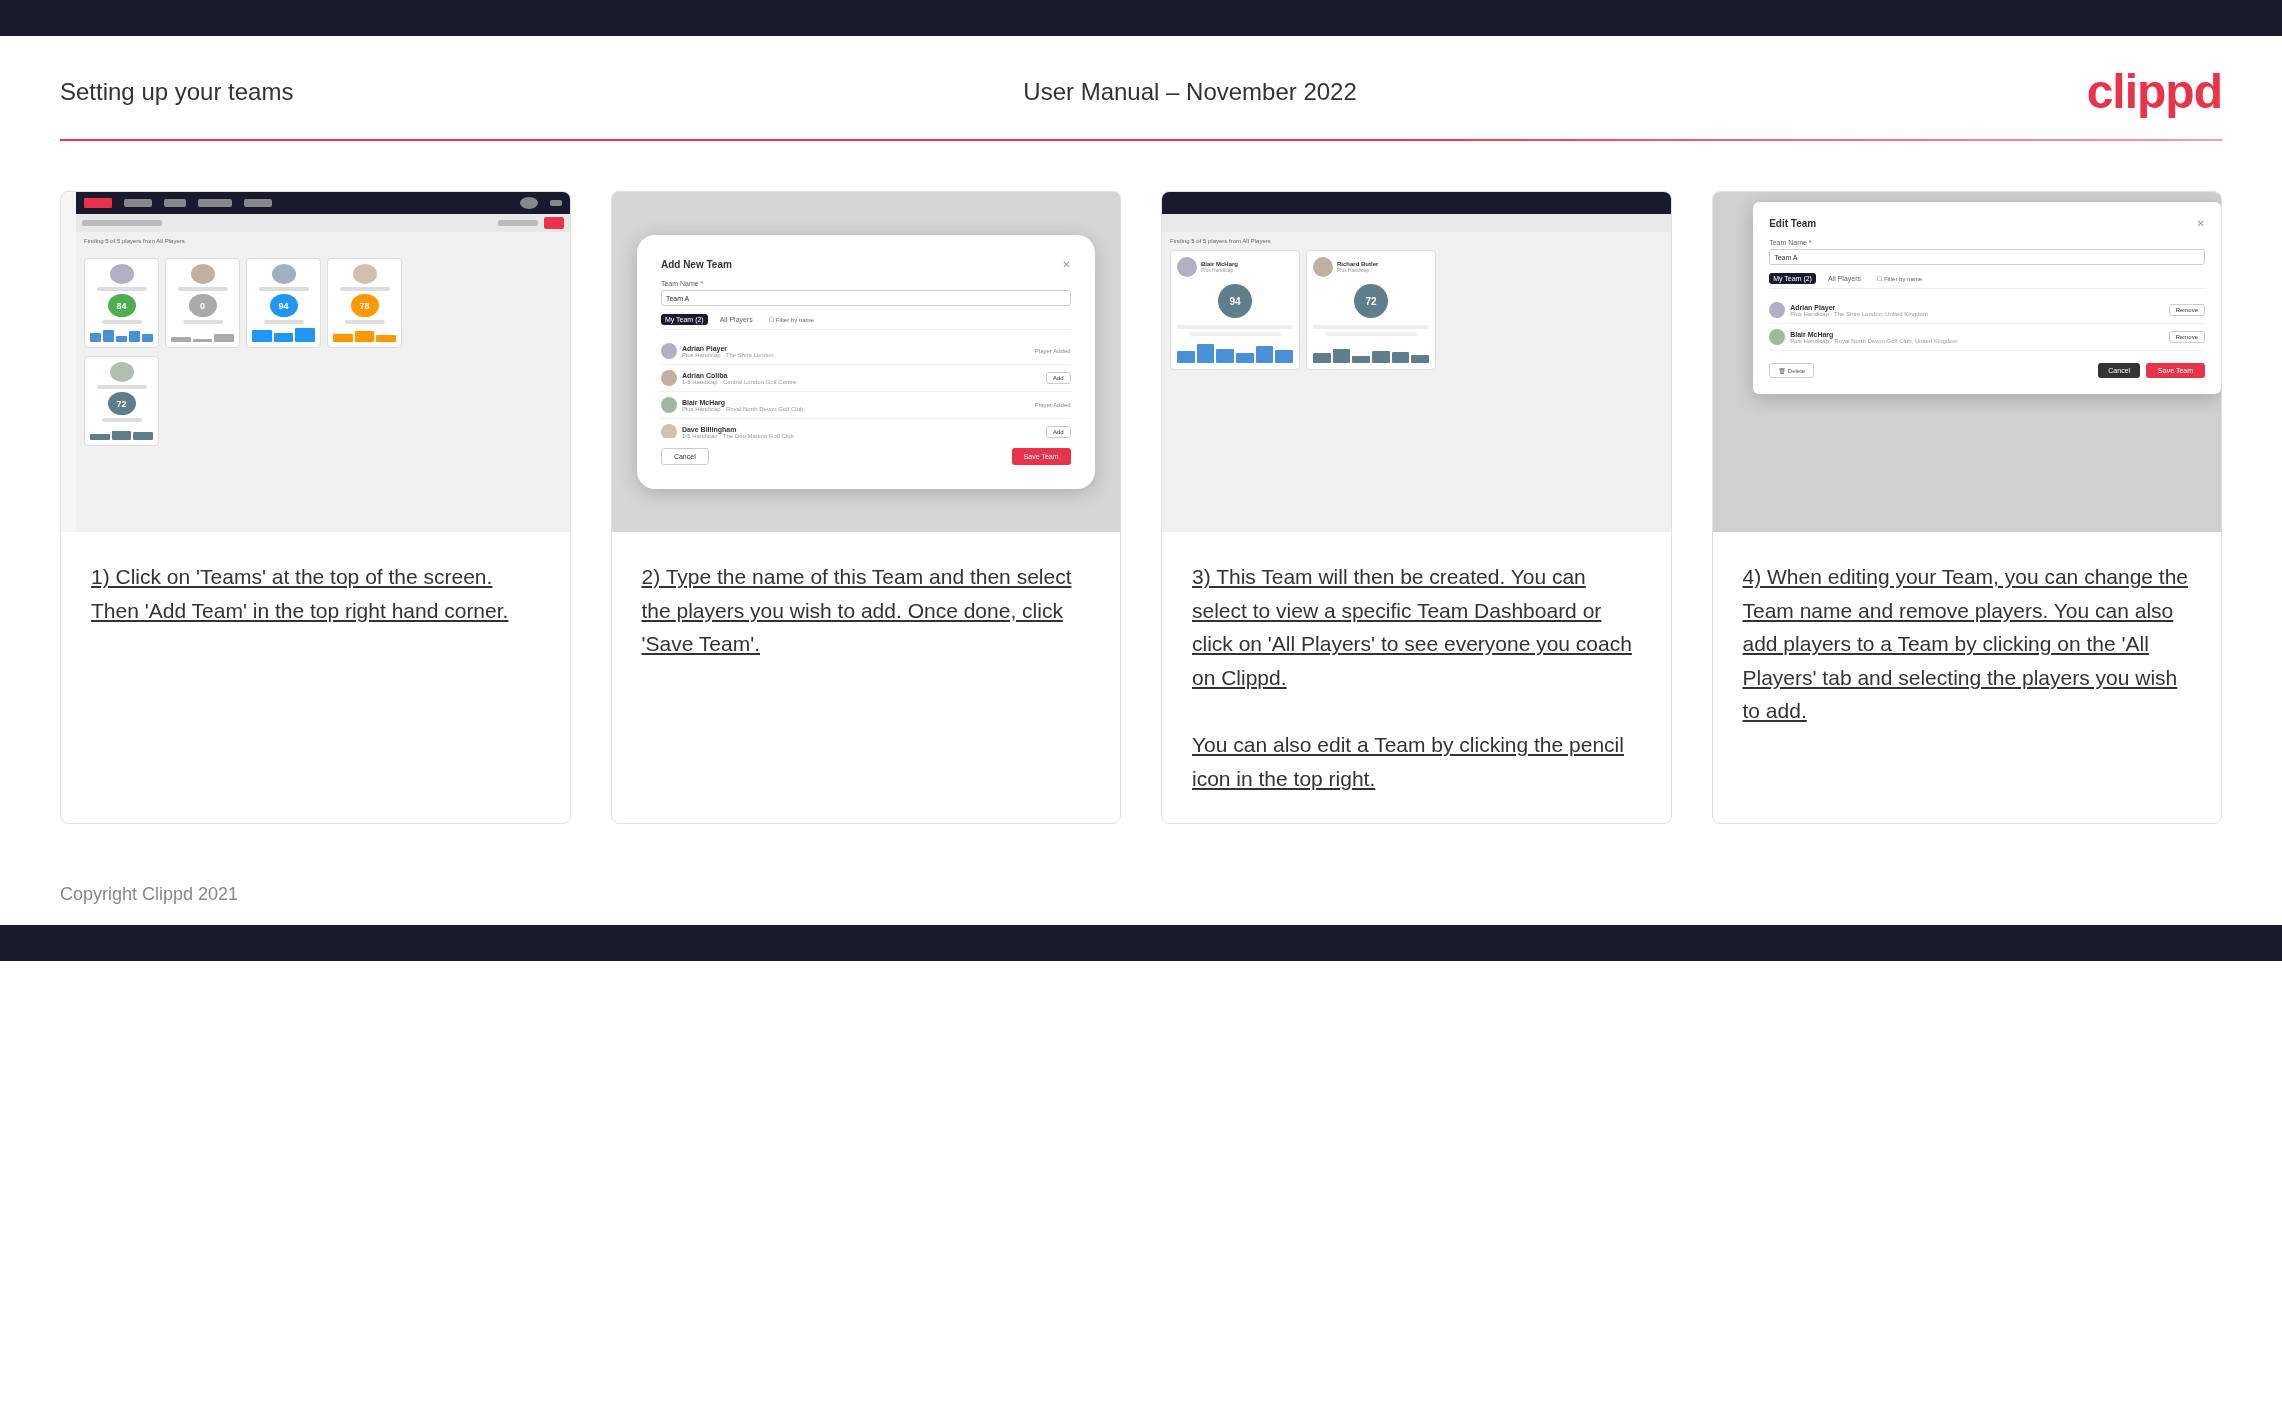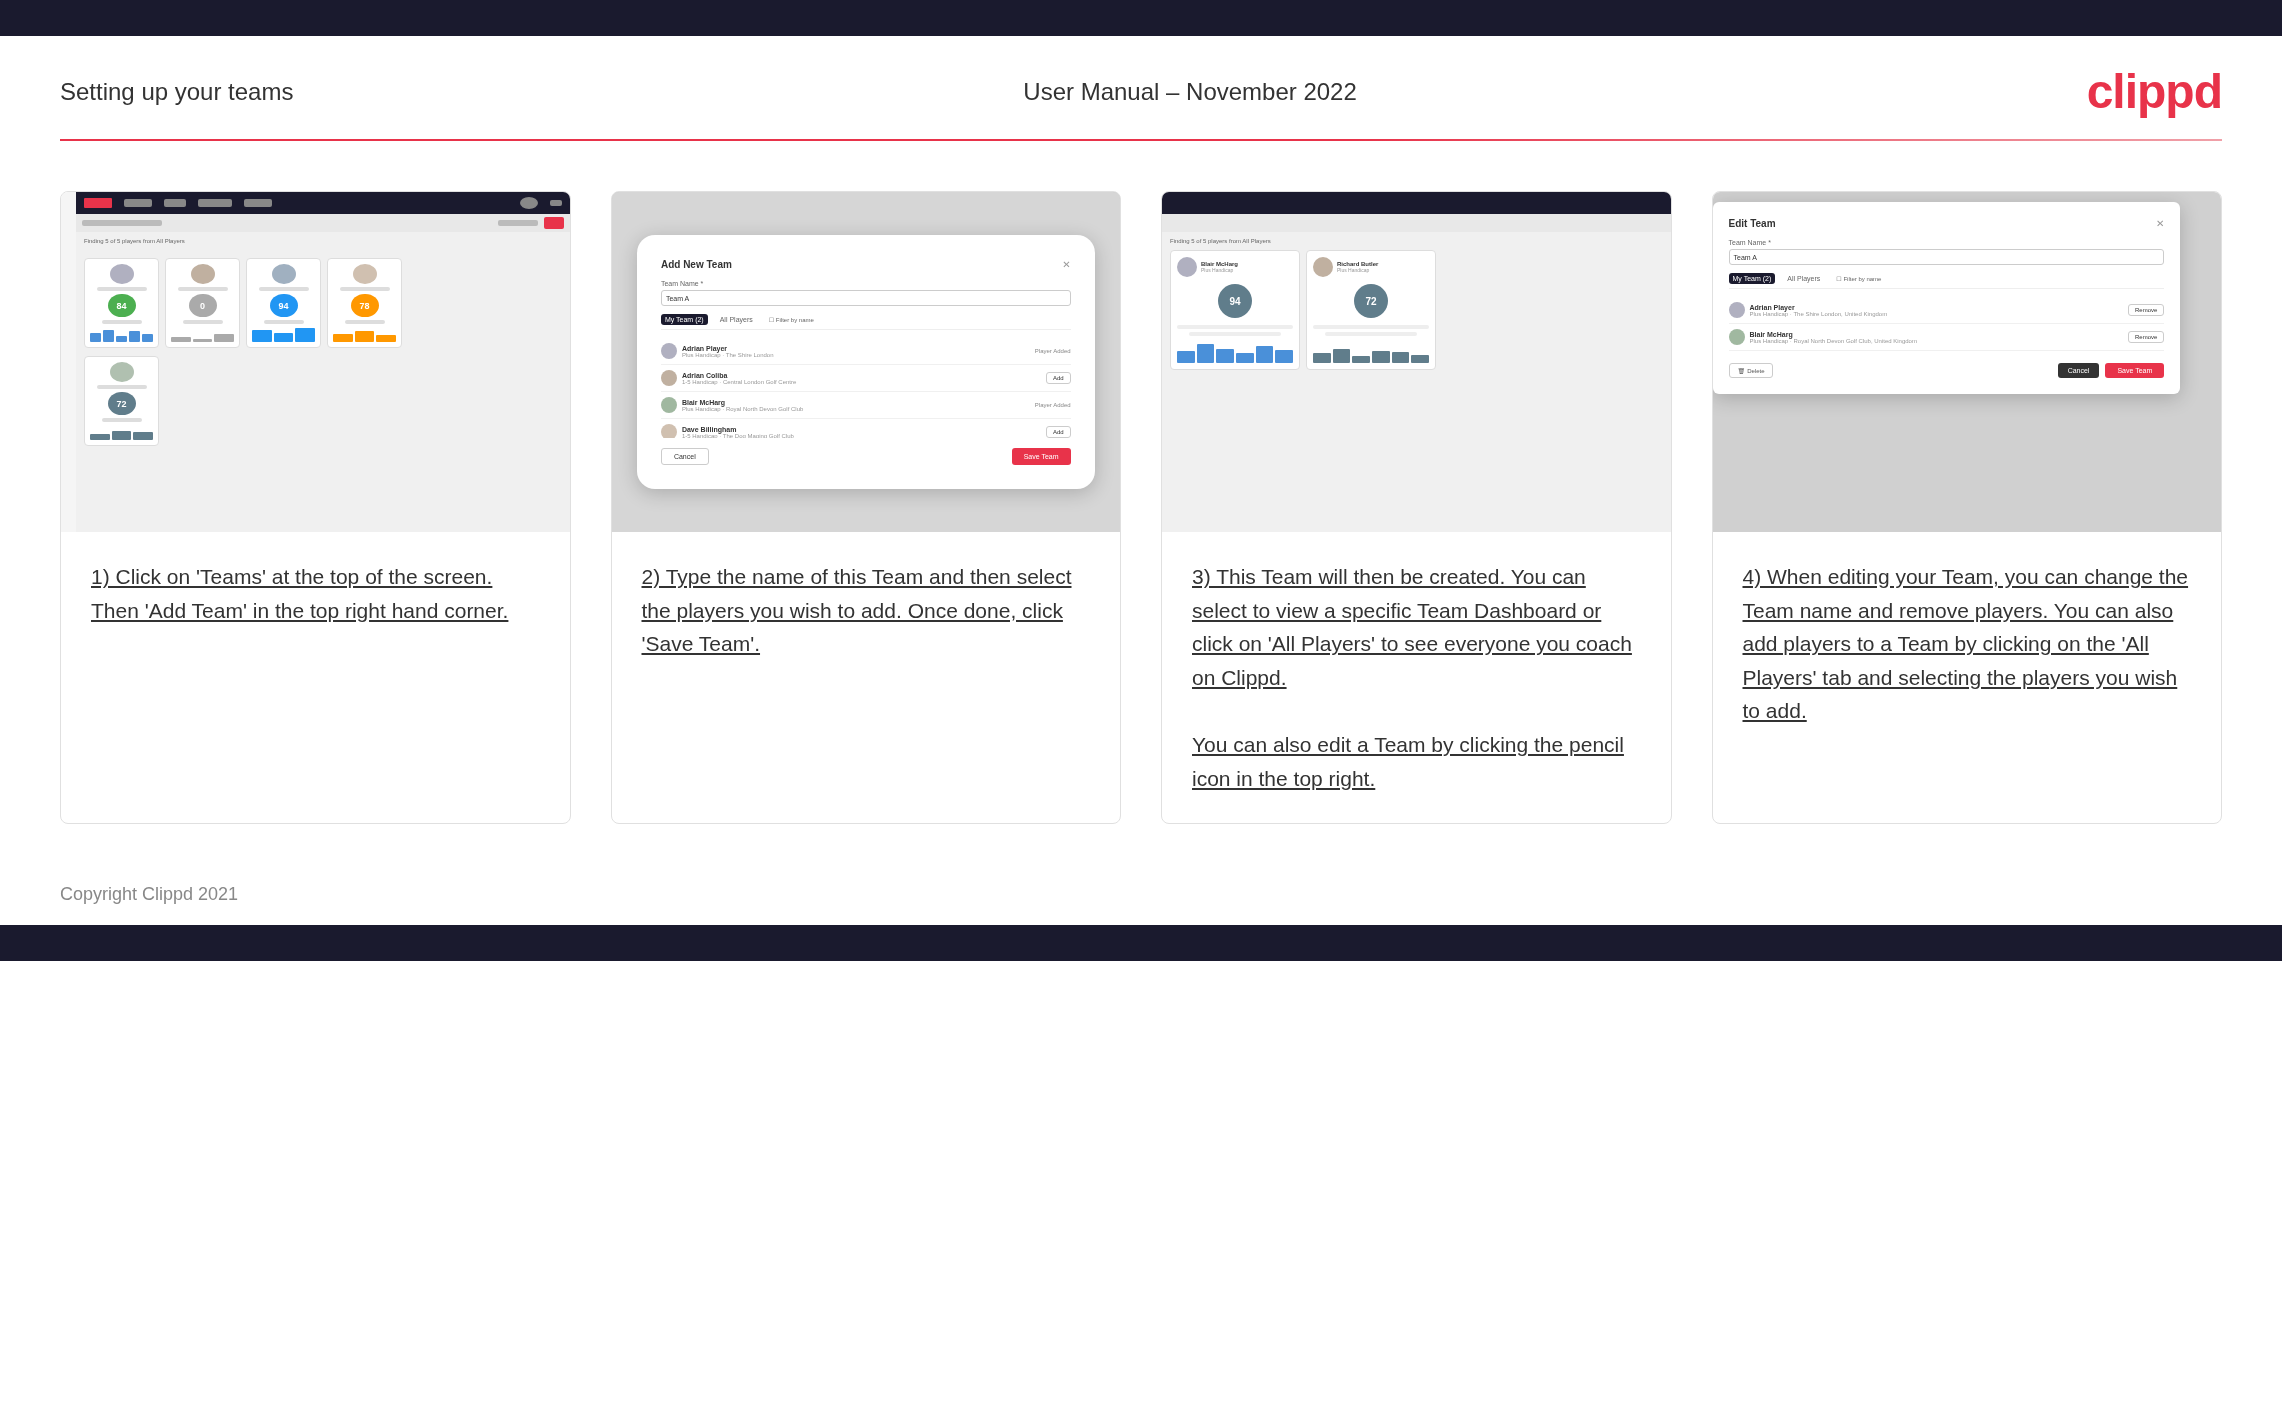--- a/index.html
+++ b/index.html
@@ -363,21 +363,21 @@
       margin: 4px auto;
     }
 
     
     .mock-edit-modal {
       width: 100%;
       height: 100%;
       background: rgba(0,0,0,0.15);
       display: flex;
       align-items: flex-start;
-      justify-content: flex-start;
+      justify-content: flex-end;
       padding-top: 10px;
     }
     .mock-edit-modal-inner {
       background: white;
       border-radius: 6px;
       padding: 16px;
       width: 92%;
       box-shadow: 0 4px 20px rgba(0,0,0,0.2);
     }
     .mock-remove-btn {

